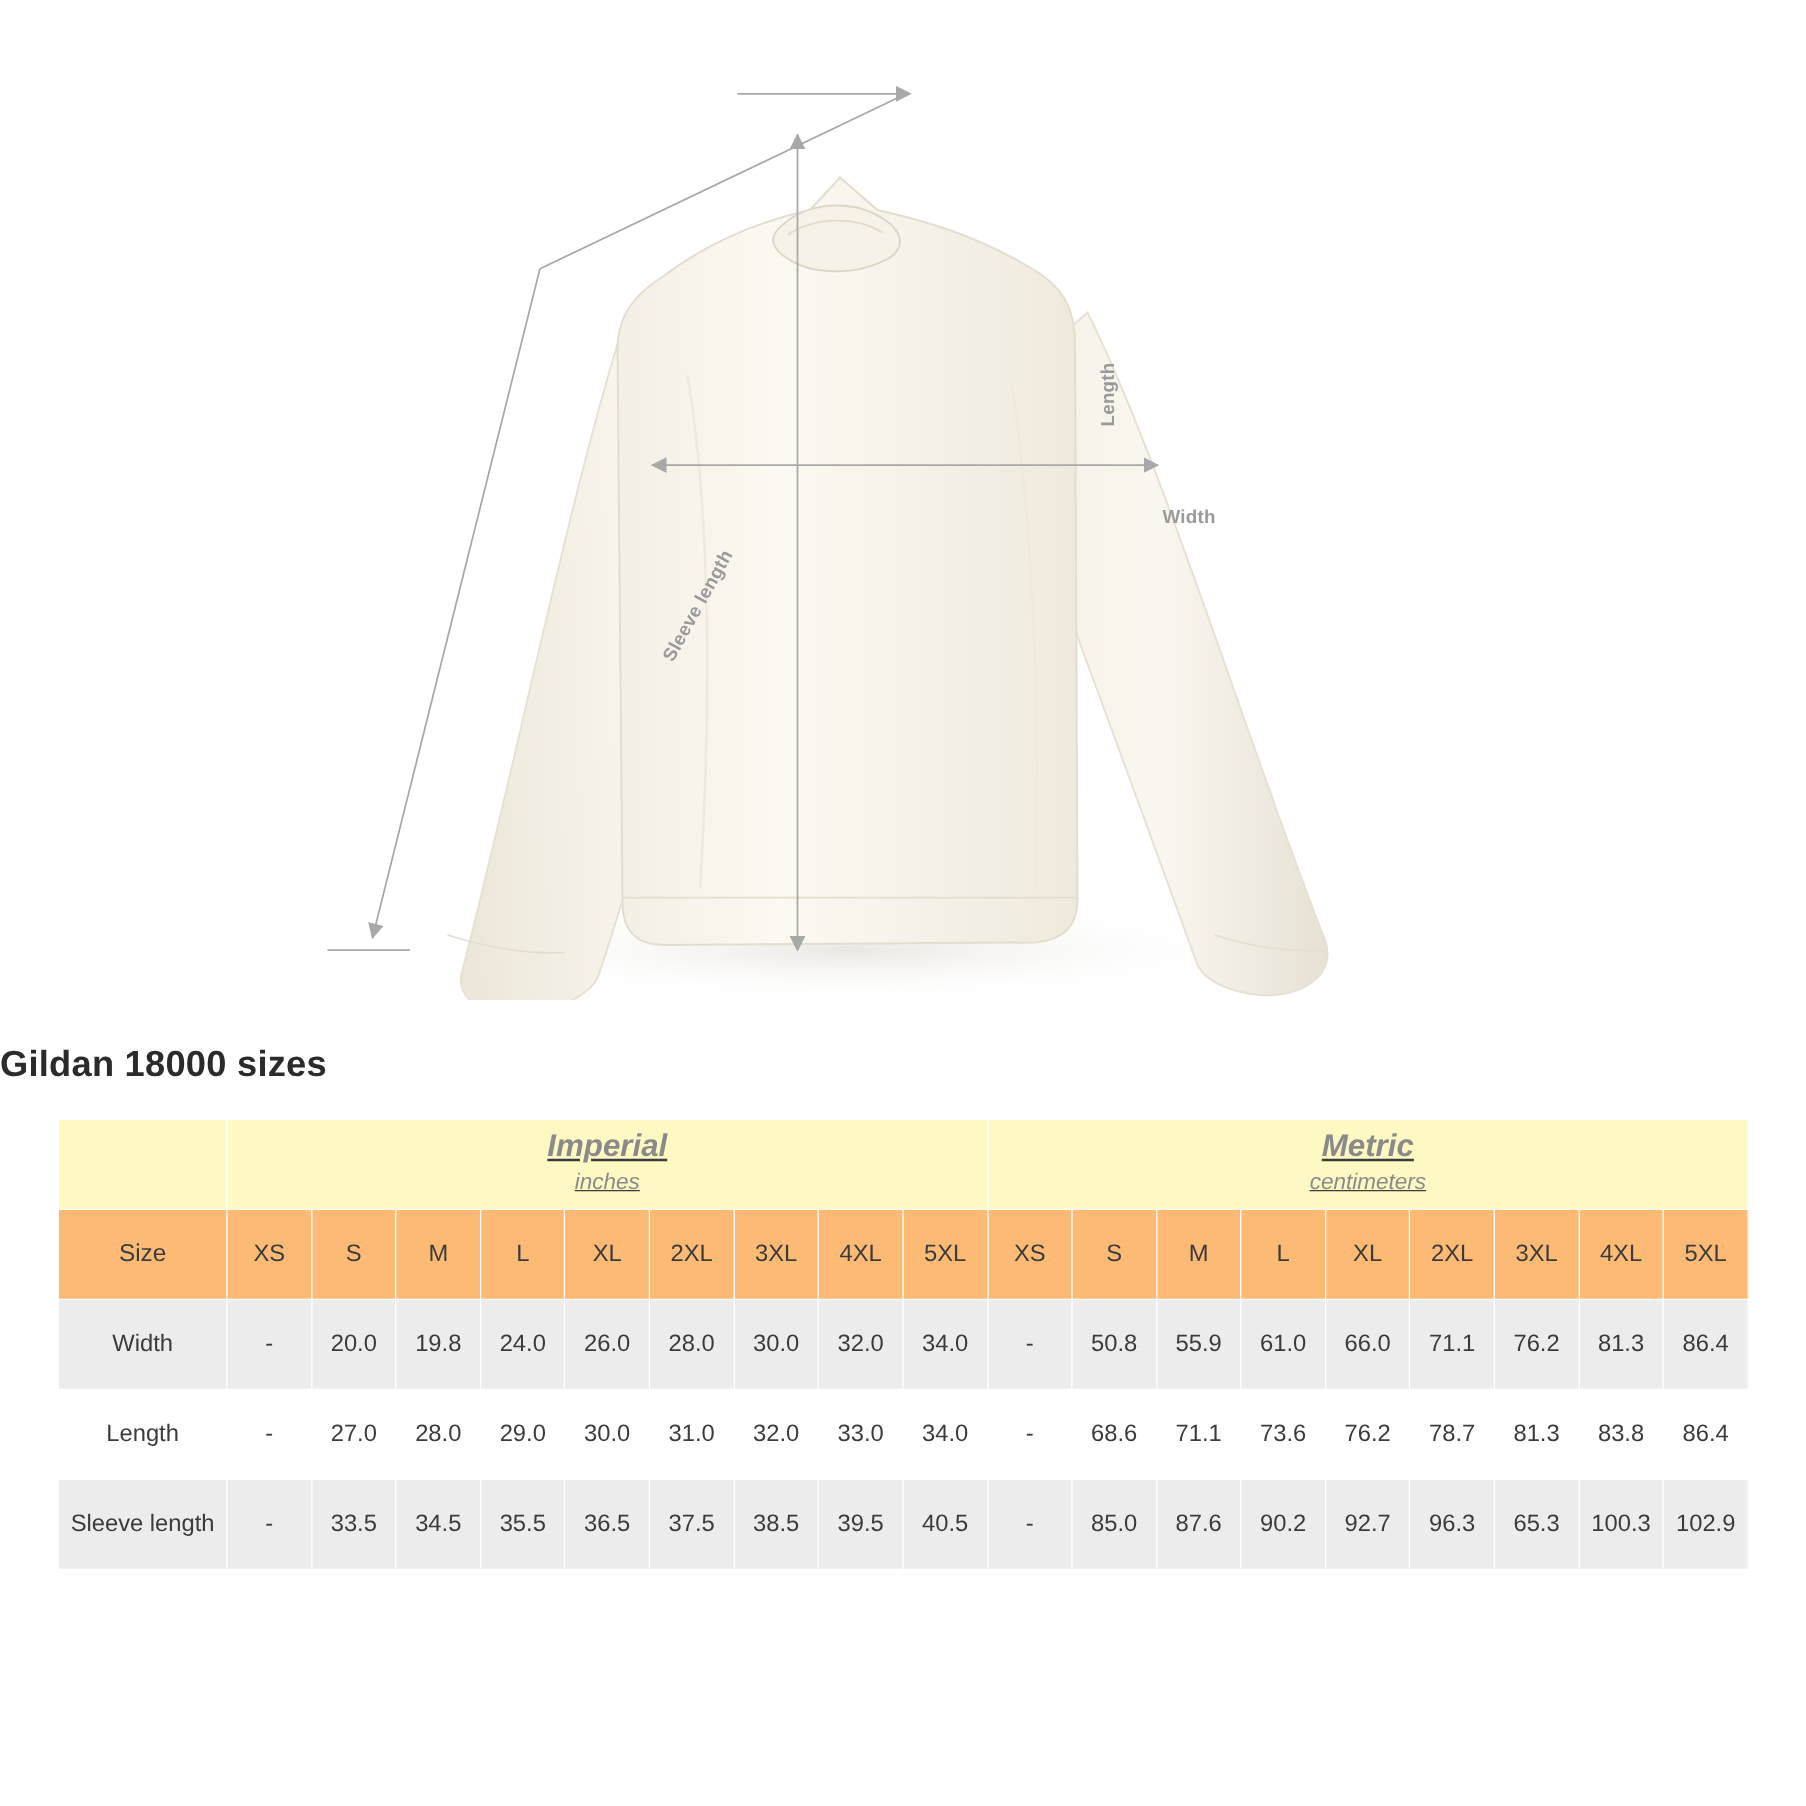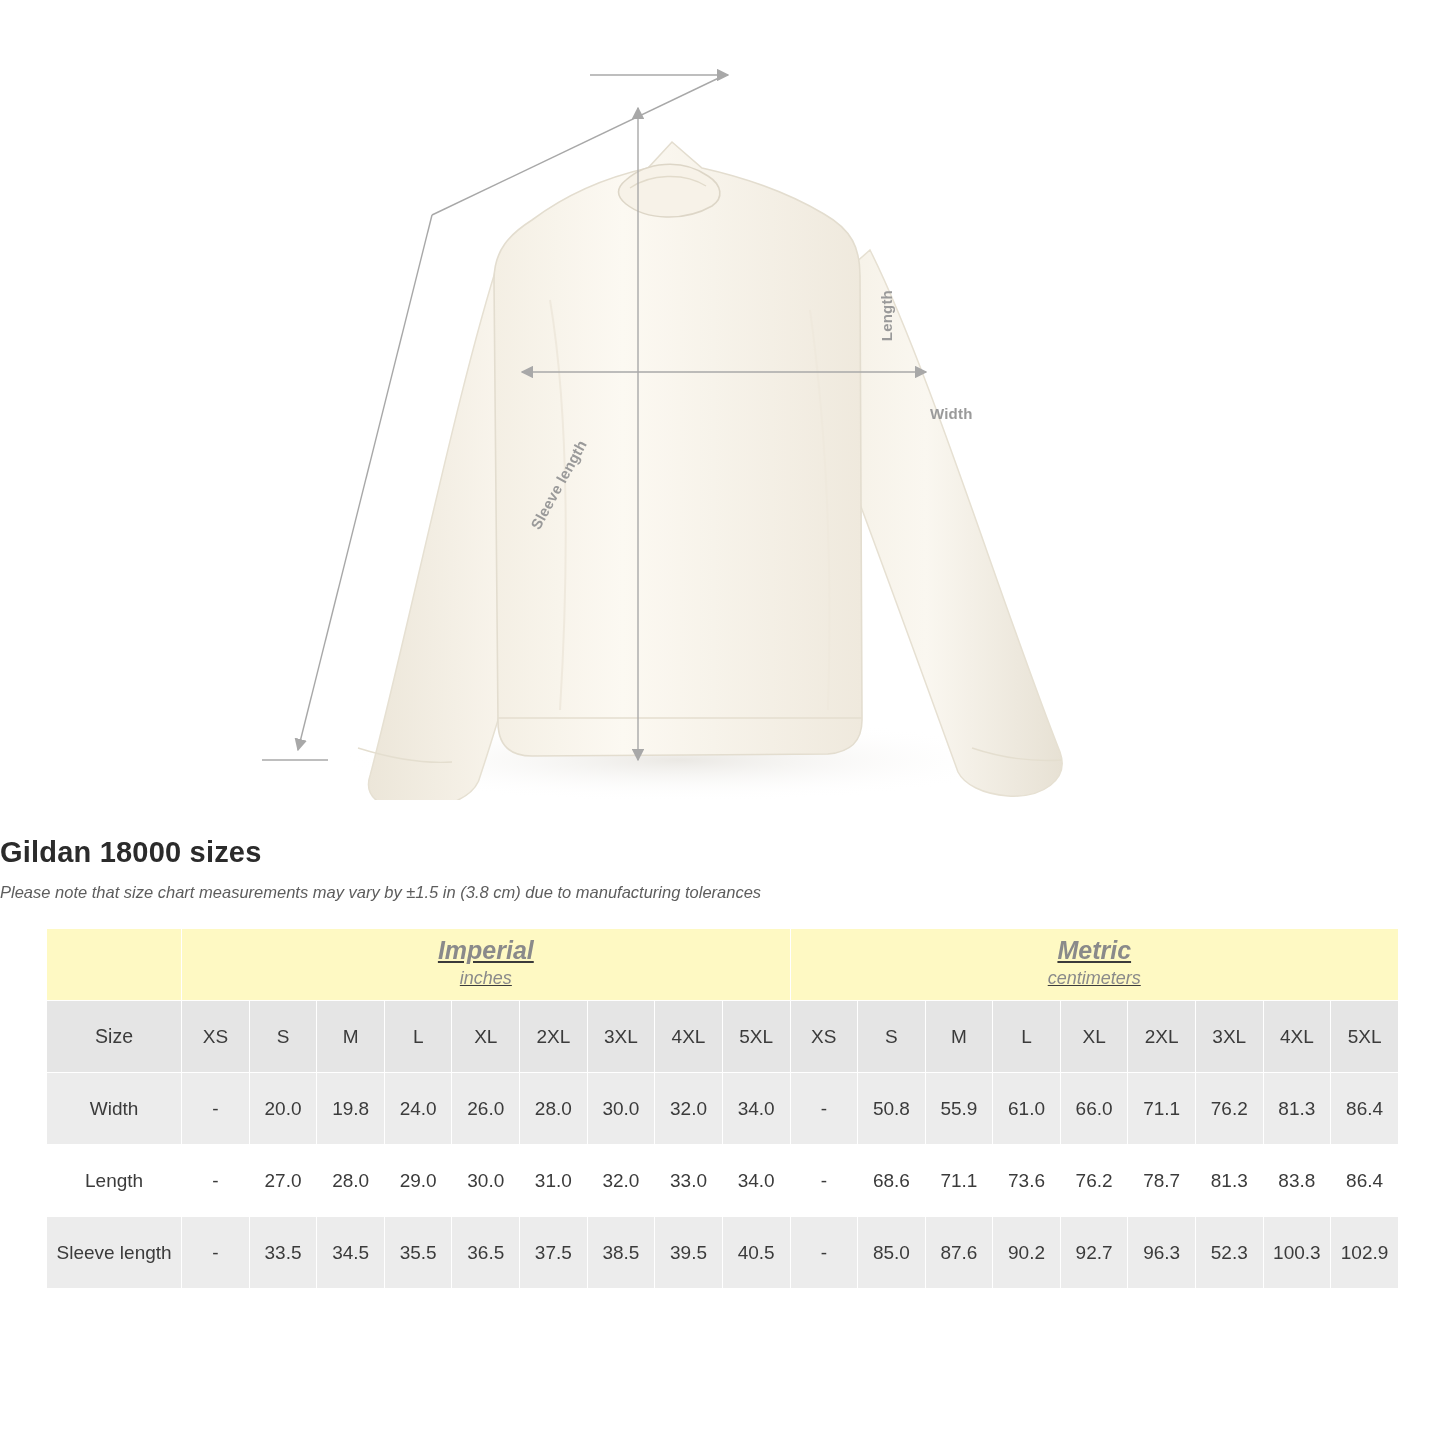--- a/index.html
+++ b/index.html
@@ -112,21 +112,21 @@
     color: #8a8a8a;
     line-height: 1.15;
   }
   .unit-sub {
     font-size: 18px;
     font-style: italic;
     color: #8a8a8a;
     line-height: 1.6;
   }
   .hdr-row td {
-    background: #e5e5e5;
+    background: #fdba74;
     font-size: 19.5px;
     font-weight: bold;
     color: #3b3b3b;
     height: 86px;
   }
   .hdr-row td.rowlabel { font-size: 19.5px; }
   .row-alt td { background: #ececec; }
   .row-plain td { background: #ffffff; }
   td.rowlabel {
     font-weight: bold;
@@ -210,21 +210,20 @@
     </svg>
 
     <span class="dim-label label-length">Length</span>
     <span class="dim-label label-width">Width</span>
     <span class="dim-label label-sleeve">Sleeve length</span>
   </div>
 </div>
 
 <div class="titles">
   <div class="chart-title">Gildan 18000 sizes</div>
-  <div class="chart-note">Please note that size chart measurements may vary by ±1.5 in (3.8 cm) due to manufacturing tolerances</div>
 </div>
 
 <div class="table-wrap">
   <table class="size-table">
     <colgroup>
       <col class="col-label">
       <col span="18" class="col-val">
     </colgroup>
     <tbody>
       <tr class="unit-head">
@@ -315,19 +314,19 @@
         <td>37.5</td>
         <td>38.5</td>
         <td>39.5</td>
         <td>40.5</td>
         <td>-</td>
         <td>85.0</td>
         <td>87.6</td>
         <td>90.2</td>
         <td>92.7</td>
         <td>96.3</td>
-        <td>52.3</td>
+        <td>65.3</td>
         <td>100.3</td>
         <td>102.9</td>
       </tr>
     </tbody>
   </table>
 </div>
 
 </body></html>

